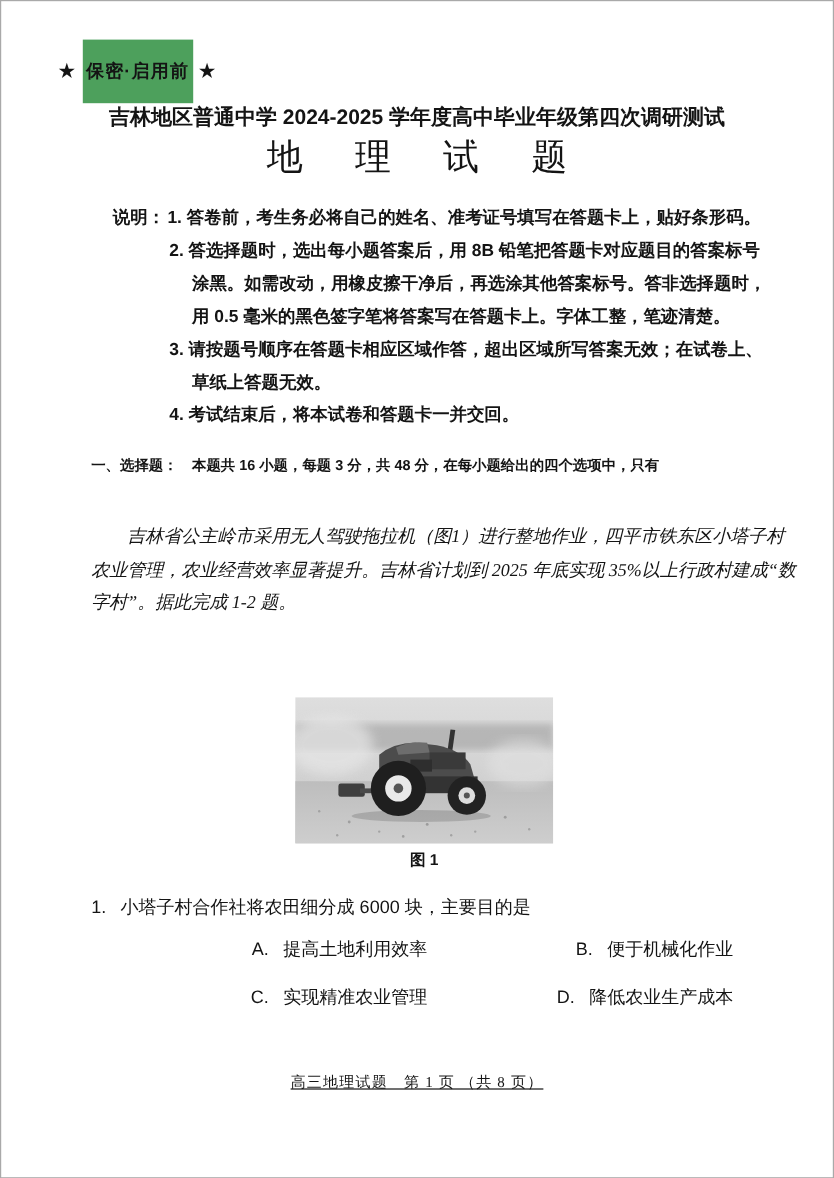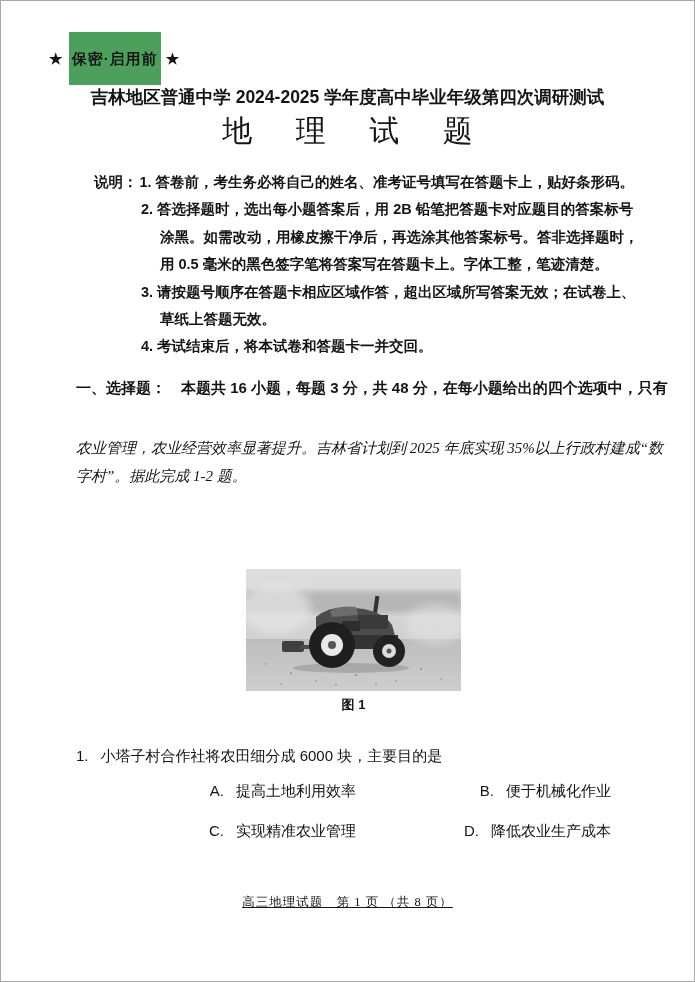--- a/index.html
+++ b/index.html
@@ -41,36 +41,36 @@
     position:absolute; top:168px; left:93px; width:560px;
     font-size:14.5px; font-weight:700;
     line-height:27.4px;
   }
   .ins-line { white-space:nowrap; }
   .ind1 { padding-left:47px; }
   .ind2 { padding-left:66px; }
   .ins-label { margin-right:2px; }
   .section {
     position:absolute; top:372px; left:75px; width:580px;
-    font-size:15px; font-weight:700;
+    font-size:12px; font-weight:700;
     line-height:30px;
   }
   .section .l2 { padding-left:42px; }
   .section div { white-space:nowrap; }
   .passage {
     position:absolute; top:434px; left:75px; width:575px;
     font-family:"Liberation Serif", serif;
     font-style:italic;
     font-size:15px; font-weight:500;
     line-height:27.6px;
   }
   .passage div { white-space:nowrap; }
   .passage .first { text-indent:30px; }
   .figure {
-    position:absolute; top:568px; left:245px; width:215px;
+    position:absolute; top:580px; left:245px; width:215px;
   }
   .figure svg { display:block; }
   .figure-caption {
     margin-top:5px;
     text-align:center;
     font-size:13px; font-weight:700;
   }
   .question {
     position:absolute; top:746px; left:75px; width:580px;
     font-size:15px;
@@ -105,33 +105,34 @@
     <span>★</span>
   </div>
 
   <div class="exam-title">吉林地区普通中学 2024-2025 学年度高中毕业年级第四次调研测试</div>
   <div class="subject-title">地 理 试 题</div>
 
   <div class="instructions">
     <div class="ins-line">
       <span class="ins-label">说明：</span><span>1. 答卷前，考生务必将自己的姓名、准考证号填写在答题卡上，贴好条形码。</span>
     </div>
-    <div class="ins-line ind1">2. 答选择题时，选出每小题答案后，用 2B 铅笔把答题卡对应题目的答案标号</div>
+    <div class="ins-line ind1">2. 答选择题时，选出每小题答案后，用 8B 铅笔把答题卡对应题目的答案标号</div>
     <div class="ins-line ind2">涂黑。如需改动，用橡皮擦干净后，再选涂其他答案标号。答非选择题时，</div>
     <div class="ins-line ind2">用 0.5 毫米的黑色签字笔将答案写在答题卡上。字体工整，笔迹清楚。</div>
     <div class="ins-line ind1">3. 请按题号顺序在答题卡相应区域作答，超出区域所写答案无效；在试卷上、</div>
     <div class="ins-line ind2">草纸上答题无效。</div>
     <div class="ins-line ind1">4. 考试结束后，将本试卷和答题卡一并交回。</div>
   </div>
 
   <div class="section">
     <div>一、选择题：　本题共 16 小题，每题 3 分，共 48 分，在每小题给出的四个选项中，只有</div>
   </div>
 
   <div class="passage">
+    <div class="first">吉林省公主岭市采用无人驾驶拖拉机（图1）进行整地作业，四平市铁东区小塔子村</div>
     <div>农业管理，农业经营效率显著提升。吉林省计划到 2025 年底实现 35%以上行政村建成“数</div>
     <div>字村”。据此完成 1-2 题。</div>
   </div>
 
   <div class="figure">
     <svg width="215" height="122" viewBox="0 0 215 122">
       <defs>
         <linearGradient id="sky" x1="0" y1="0" x2="0" y2="1">
           <stop offset="0" stop-color="#dedede"></stop>
           <stop offset="1" stop-color="#c6c6c6"></stop>

